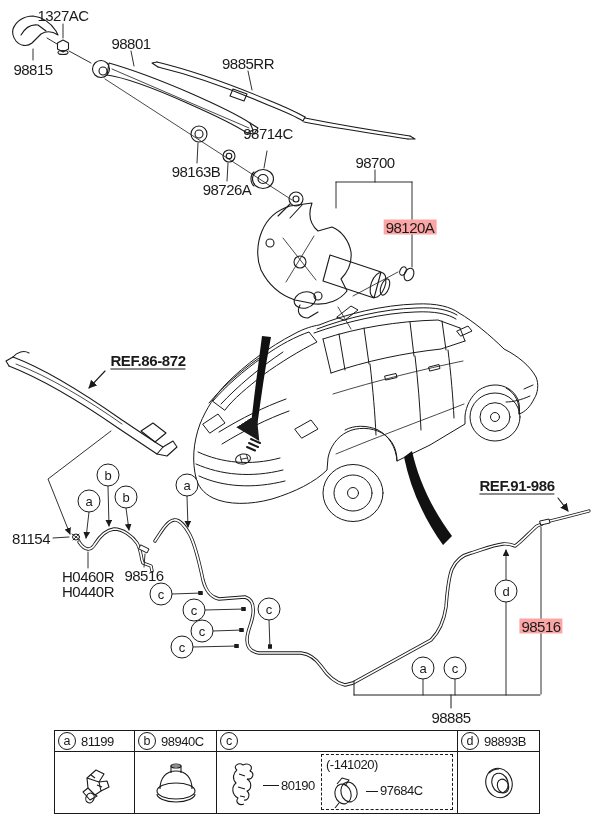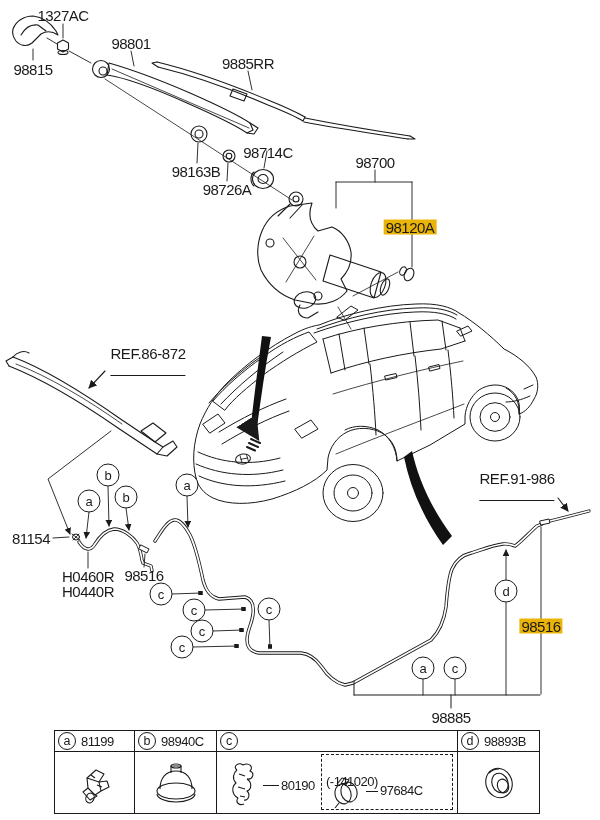--- a/index.html
+++ b/index.html
@@ -1,22 +1,22 @@
 <!DOCTYPE html>
 <html><head>
 <meta charset="utf-8">
 <style>
   html,body{margin:0;padding:0;background:#fff}
   #stage{position:relative;width:600px;height:820px;background:#fff;
          font-family:"Liberation Sans",sans-serif;color:#1a1a1a;overflow:hidden}
   #art{position:absolute;left:0;top:0}
   .pl{position:absolute;transform:translate(-50%,-50%);font-size:15px;
       letter-spacing:-0.5px;white-space:nowrap;line-height:1;z-index:3}
-  .pl.bg{background:#eab308;padding:0 2px}
-  .ref{font-weight:normal;border-bottom:1.7px solid #1a1a1a;padding-bottom:14px;letter-spacing:-0.4px}
+  .pl.bg{background:#fca5a5;padding:0 2px}
+  .ref{font-weight:bold;border-bottom:1.7px solid #1a1a1a;padding-bottom:1px;letter-spacing:-0.4px}
   .callout{position:absolute;transform:translate(-50%,-50%);width:21px;height:21px;
       border:1.6px solid #1a1a1a;border-radius:50%;background:#fff;display:flex;
       align-items:center;justify-content:center;font-size:13px;line-height:1;z-index:3}
   #legend{position:absolute;left:54px;top:730px;width:486px;height:84px;
       border:1.6px solid #1a1a1a;box-sizing:border-box;display:grid;
       grid-template-columns:80px 82px 241px 1fr;grid-template-rows:21px 1fr;z-index:3;background:#fff}
   .lh{border-right:1.6px solid #1a1a1a;border-bottom:1.6px solid #1a1a1a;
       display:flex;align-items:center;padding-left:3px;gap:5px;box-sizing:border-box;overflow:hidden}
   .lb{border-right:1.6px solid #1a1a1a;display:flex;align-items:center;
       justify-content:center;box-sizing:border-box;overflow:hidden}
@@ -249,21 +249,21 @@
       <path d="M354,695 L540,695"></path>
       <path d="M354,695 L354,681"></path>
       <path d="M451,695 L451,708"></path>
     </g>
   </svg>
 
   <div class="pl" style="left:63px;top:15px">1327AC</div>
   <div class="pl" style="left:33px;top:69px">98815</div>
   <div class="pl" style="left:131px;top:43px">98801</div>
   <div class="pl" style="left:248px;top:63px">9885RR</div>
-  <div class="pl" style="left:268px;top:152px">98714C</div>
+  <div class="pl" style="left:268px;top:133px">98714C</div>
   <div class="pl" style="left:196px;top:171px">98163B</div>
   <div class="pl" style="left:227px;top:189px">98726A</div>
   <div class="pl" style="left:375px;top:162px">98700</div>
   <div class="pl bg" style="left:410px;top:227px">98120A</div>
   <div class="pl ref" style="left:148px;top:361px">REF.86-872</div>
   <div class="pl" style="left:31px;top:538px">81154</div>
   <div class="pl" style="left:88px;top:576px">H0460R</div>
   <div class="pl" style="left:88px;top:591px">H0440R</div>
   <div class="pl" style="left:144px;top:575px">98516</div>
   <div class="pl ref" style="left:517px;top:486px">REF.91-986</div>
@@ -323,21 +323,21 @@
     <div class="lb cbody">
       <svg class="abs" style="left:6px;top:8px" width="38" height="48" viewBox="0 0 38 48" stroke="#1a1a1a" fill="none" stroke-width="1.1" stroke-linejoin="round">
         <path d="M14,10 C9,6 16,2 20,5 C26,2 31,7 27,11 C32,13 30,20 24,19"></path>
         <path d="M14,10 C10,13 9,19 13,23 C8,27 9,35 15,38 C12,42 16,46 21,44"></path>
         <path d="M24,19 C29,22 29,29 24,31 C28,35 25,41 21,40"></path>
         <path d="M16,14 L22,16 M15,27 L22,29 M17,36 L22,37"></path>
       </svg>
       <span class="dash abs" style="left:46px;top:33px;width:16px"></span>
       <span class="pnum abs" style="left:64px;top:27px">80190</span>
       <div class="dbox">
-        <span class="pnum abs" style="left:4px;top:20px">(-141020)</span>
+        <span class="pnum abs" style="left:4px;top:3px">(-141020)</span>
         <svg class="abs" style="left:8px;top:20px" width="34" height="34" viewBox="0 0 34 34" stroke="#1a1a1a" fill="none" stroke-width="1.1" stroke-linejoin="round">
           <ellipse cx="13" cy="19" rx="8" ry="10" transform="rotate(-15 13 19)"></ellipse>
           <ellipse cx="19" cy="17" rx="8" ry="10" transform="rotate(-15 19 17)"></ellipse>
           <path d="M7,9 L12,3 L19,5 L15,11"></path>
           <path d="M9,28 L5,33"></path>
         </svg>
         <span class="dash abs" style="left:44px;top:36px;width:12px"></span>
         <span class="pnum abs" style="left:58px;top:29px">97684C</span>
       </div>
     </div>

